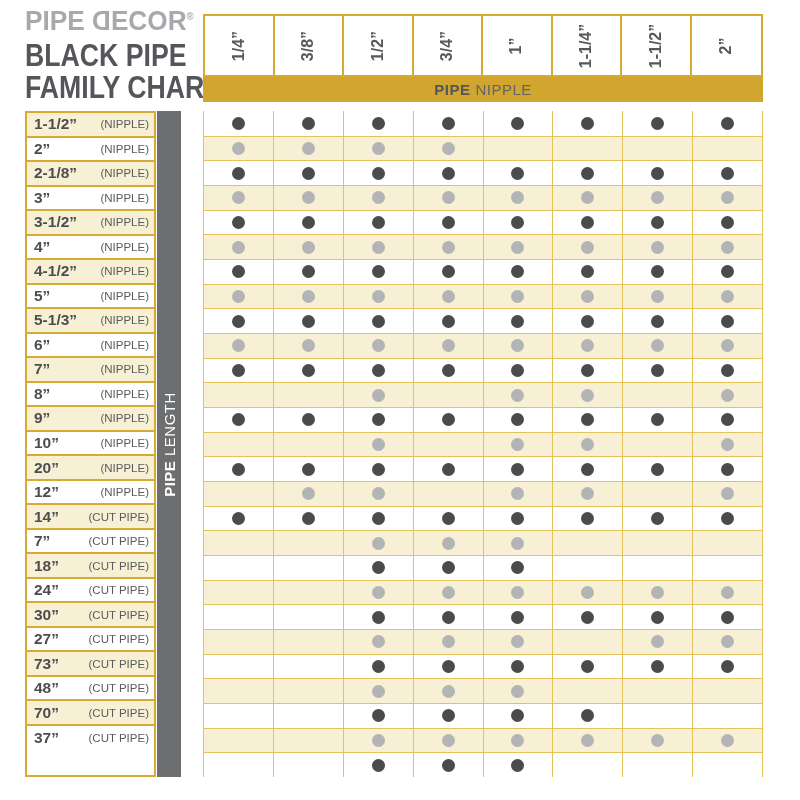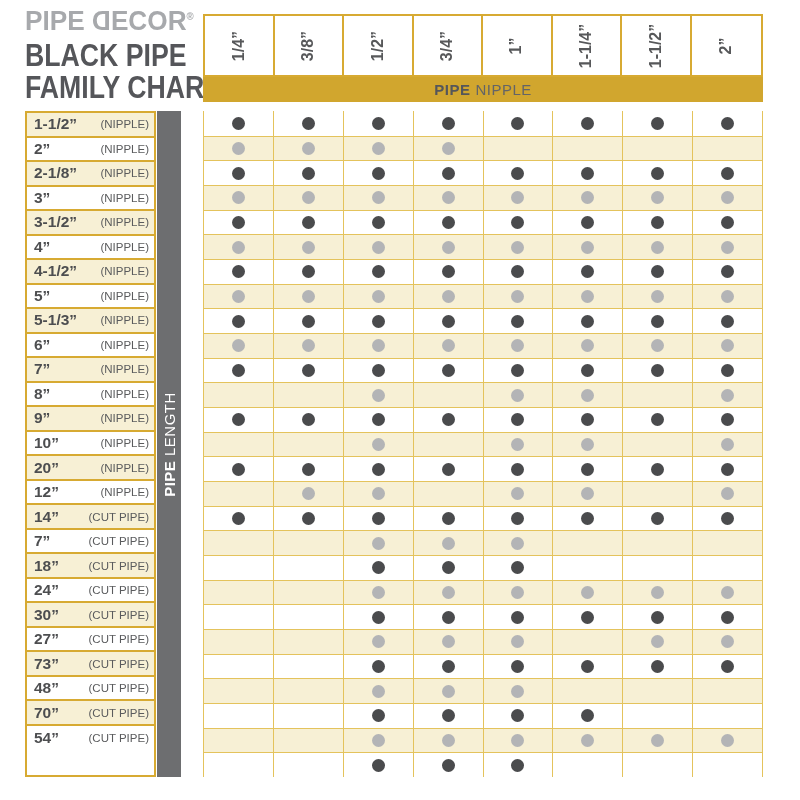--- a/index.html
+++ b/index.html
@@ -197,21 +197,21 @@
       </div>
       <div class="rowlabel" style="background: rgb(255, 255, 255);">
         <span class="size">48”</span>
         <span class="sub">(CUT PIPE)</span>
       </div>
       <div class="rowlabel" style="background: rgb(247, 240, 213);">
         <span class="size">70”</span>
         <span class="sub">(CUT PIPE)</span>
       </div>
       <div class="rowlabel" style="background: rgb(255, 255, 255);">
-        <span class="size">54”</span>
+        <span class="size">37”</span>
         <span class="sub">(CUT PIPE)</span>
       </div>
     </div>
 
   <div class="lenbar" style="background: rgb(109, 110, 112);">
     <span><b class="b1">PIPE</b><span class="b2">&nbsp;</span><span class="b2">LENGTH</span></span>
   </div>
 
   <div class="dotgrid">
       <div class="cell" style="background: rgb(255, 255, 255);">

